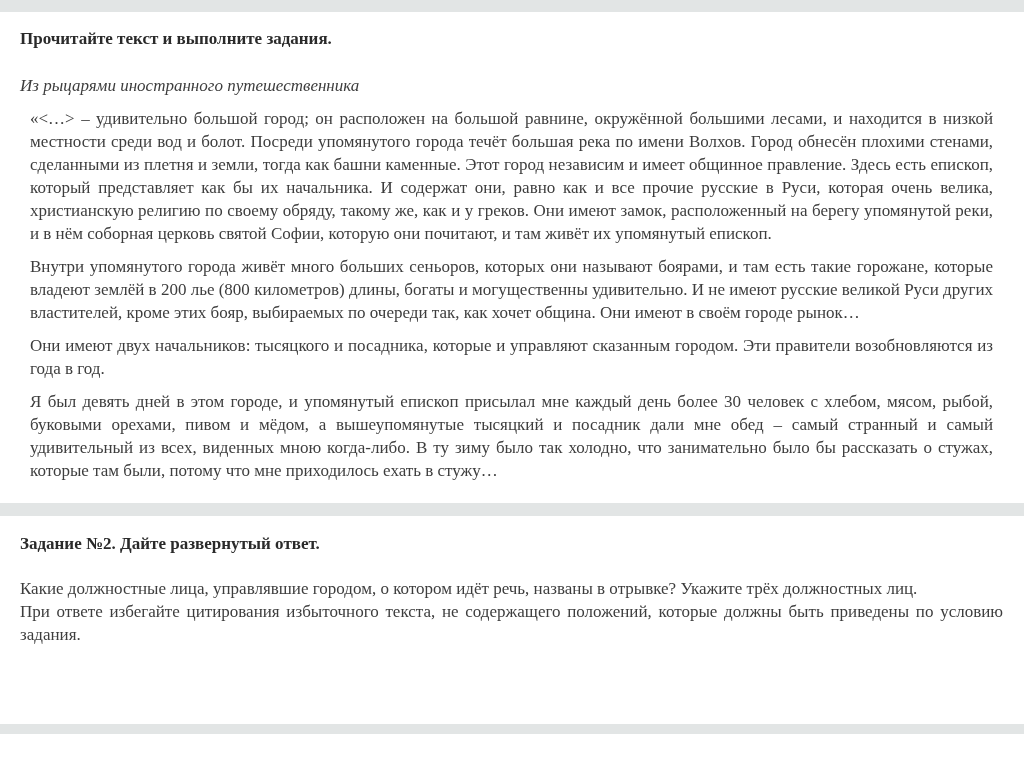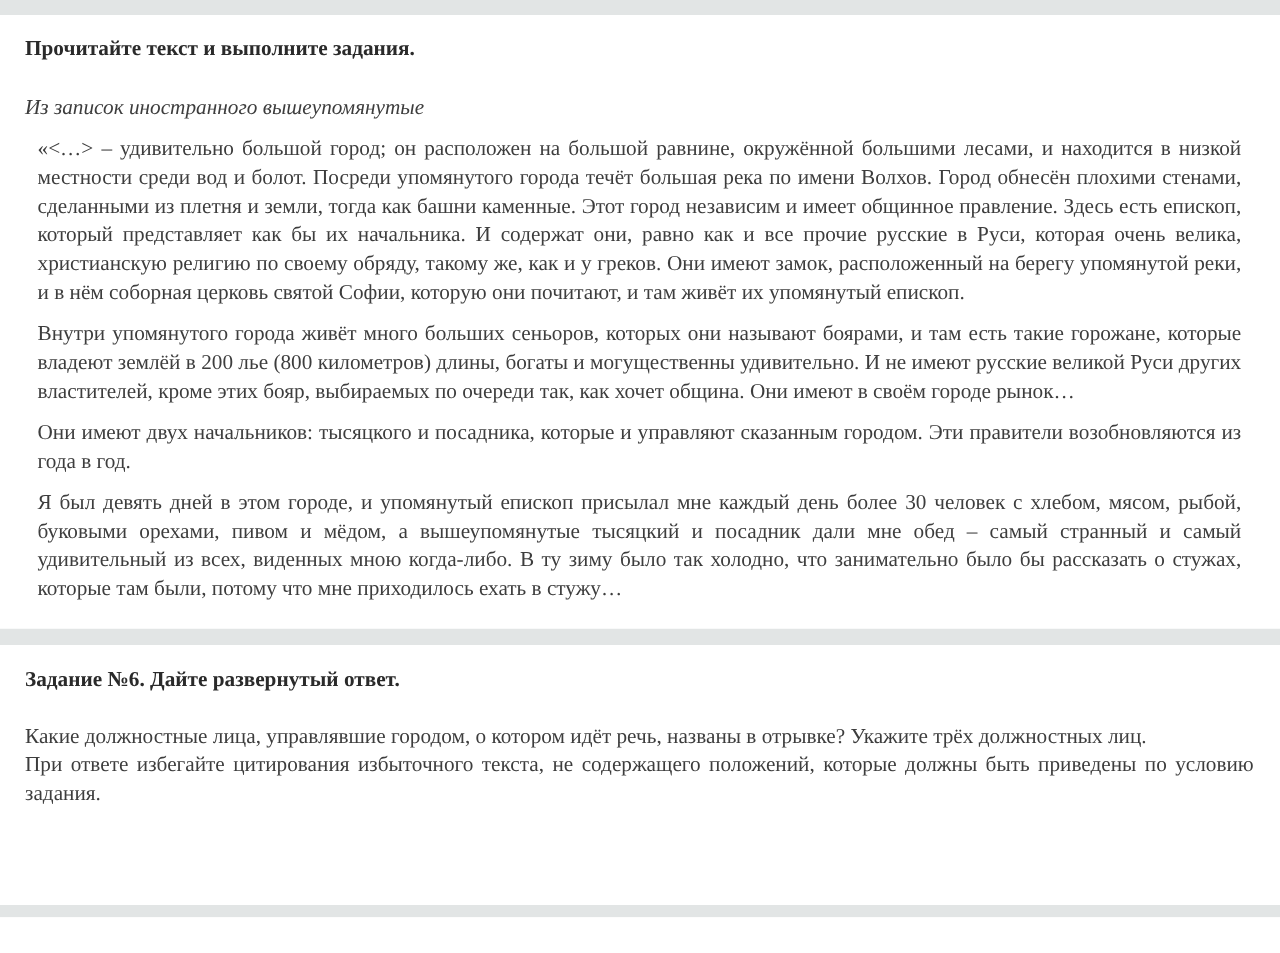--- a/index.html
+++ b/index.html
@@ -66,34 +66,34 @@
 </head>
 <body>
 
 <div class="page" style="color: rgb(61, 61, 61);">
 
   <div class="band top" style="background: rgb(226, 229, 229);"></div>
 
   <div class="content">
     <div class="instruction-heading">Прочитайте текст и выполните задания.</div>
 
-    <div class="source-caption">Из записок иностранного вышеупомянутые</div>
+    <div class="source-caption">Из рыцарями иностранного путешественника</div>
 
     <div class="passage">
       <p>«&lt;…&gt; – удивительно большой город; он расположен на большой равнине, окружённой большими лесами, и находится в низкой местности среди вод и болот. Посреди упомянутого города течёт большая река по имени Волхов. Город обнесён плохими стенами, сделанными из плетня и земли, тогда как башни каменные. Этот город независим и имеет общинное правление. Здесь есть епископ, который представляет как бы их начальника. И содержат они, равно как и все прочие русские в Руси, которая очень велика, христианскую религию по своему обряду, такому же, как и у греков. Они имеют замок, расположенный на берегу упомянутой реки, и в нём соборная церковь святой Софии, которую они почитают, и там живёт их упомянутый епископ.</p>
       <p>Внутри упомянутого города живёт много больших сеньоров, которых они называют боярами, и там есть такие горожане, которые владеют землёй в 200 лье (800 километров) длины, богаты и могущественны удивительно. И не имеют русские великой Руси других властителей, кроме этих бояр, выбираемых по очереди так, как хочет община. Они имеют в своём городе рынок…</p>
       <p>Они имеют двух начальников: тысяцкого и посадника, которые и управляют сказанным городом. Эти правители возобновляются из года в год.</p>
       <p>Я был девять дней в этом городе, и упомянутый епископ присылал мне каждый день более 30 человек с хлебом, мясом, рыбой, буковыми орехами, пивом и мёдом, а вышеупомянутые тысяцкий и посадник дали мне обед – самый странный и самый удивительный из всех, виденных мною когда-либо. В ту зиму было так холодно, что занимательно было бы рассказать о стужах, которые там были, потому что мне приходилось ехать в стужу…</p>
     </div>
   </div>
 
   <div class="band divider" style="background: rgb(226, 229, 229);"></div>
 
   <div class="content">
-    <div class="task-heading">Задание №6. Дайте развернутый ответ.</div>
+    <div class="task-heading">Задание №2. Дайте развернутый ответ.</div>
 
     <p class="question">
       <span>Какие должностные лица, управлявшие городом, о котором идёт речь, названы в отрывке? Укажите трёх должностных лиц.</span><br>
       <span>При ответе избегайте цитирования избыточного текста, не содержащего положений, которые должны быть приведены по условию задания.</span>
     </p>
   </div>
 
   <div class="band bottom" style="background: rgb(226, 229, 229);"></div>
 
 </div>

